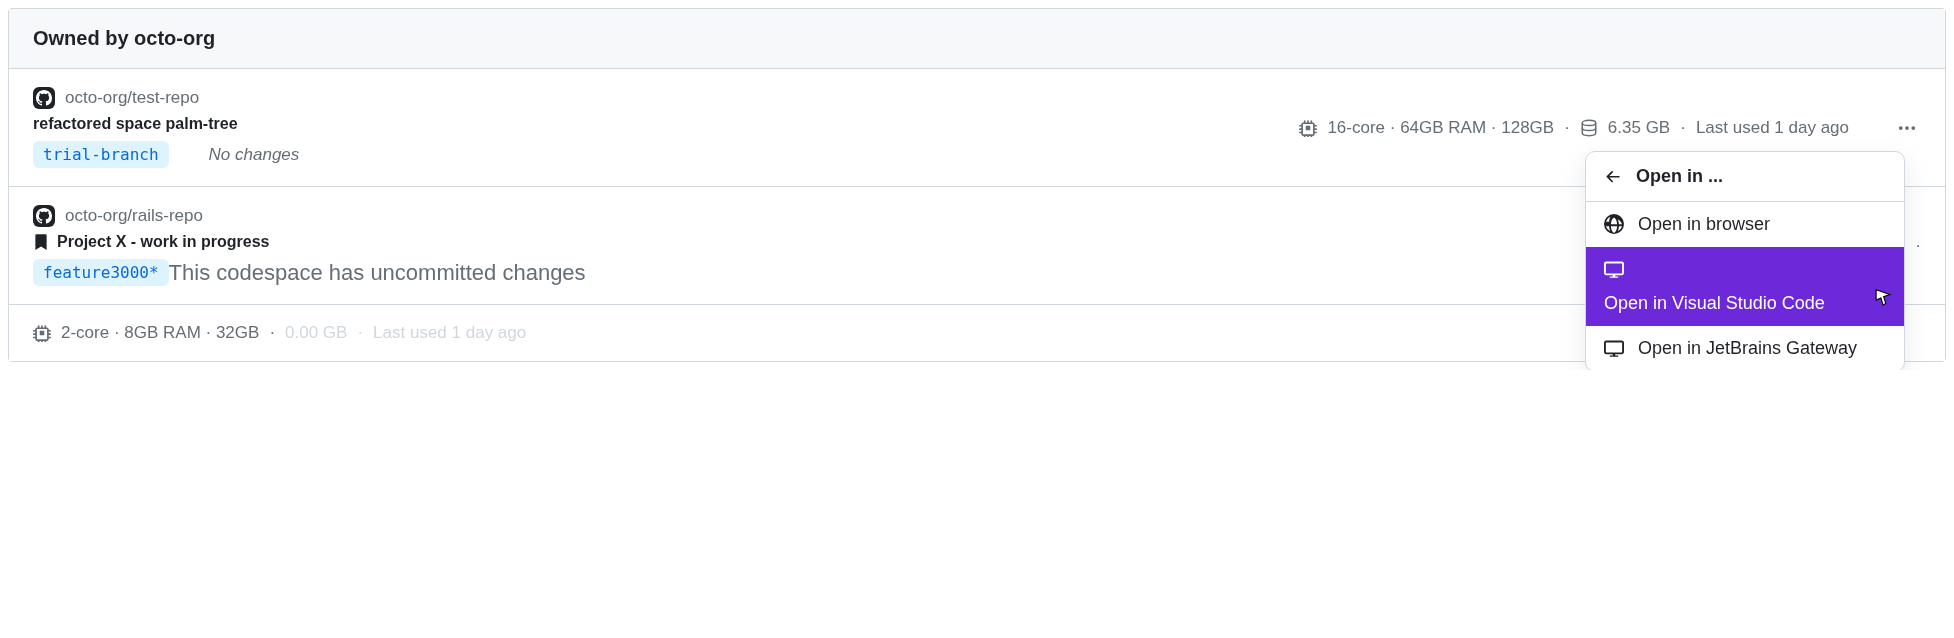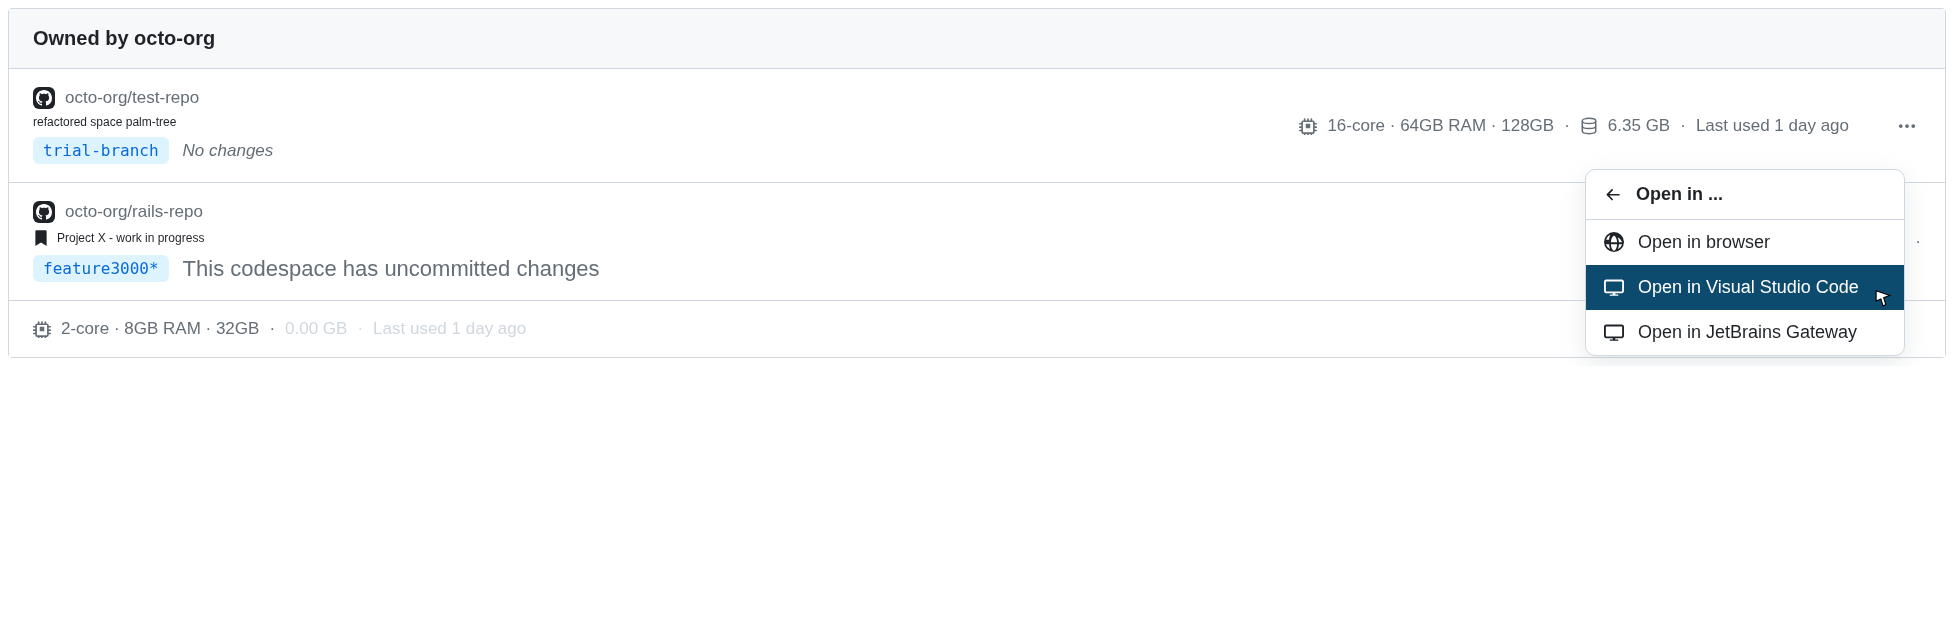--- a/index.html
+++ b/index.html
@@ -43,44 +43,44 @@
   .repo-line {
     display: flex;
     align-items: center;
     gap: 10px;
     color: #656d76;
     font-size: 17px;
     margin-bottom: 6px;
   }
   .title-line {
     display: flex;
-    align-items: center;
+    align-items: flex-end;
     gap: 8px;
-    font-weight: 400;
-    font-size: 12px;
+    font-weight: 700;
+    font-size: 16px;
     margin-bottom: 8px;
   }
   .branch-line {
     display: flex;
     align-items: center;
-    gap: 14px;
     text-align: right;
   }
   .branch-pill {
     background: #ddf4ff;
     color: #0969da;
     font-family: ui-monospace, SFMono-Regular, Menlo, monospace;
     font-size: 16px;
     padding: 4px 10px;
     border-radius: 6px;
   }
   .branch-note-italic {
     font-style: italic;
     color: #656d76;
     font-size: 17px;
+    margin-left: 40px;
   }
   .branch-note {
     color: #656d76;
     font-size: 22px;
   }
   .dot { color: #656d76; }
   .icon { flex-shrink: 0; display: inline-flex; }
   .gh-avatar {
     width: 22px; height: 22px;
     border-radius: 6px;
@@ -88,21 +88,21 @@
     display: flex; align-items: center; justify-content: center;
   }
   .kebab {
     color: #656d76;
     padding: 4px;
     cursor: pointer;
     display: flex;
   }
   .menu {
     position: absolute;
-    top: 100px;
+    top: 82px;
     right: 40px;
     width: 320px;
     background: #fff;
     border: 1px solid #d0d7de;
     border-radius: 10px;
     box-shadow: 0 8px 24px rgba(140,149,159,0.2);
     z-index: 10;
     overflow: hidden;
   }
   .menu-header {
@@ -116,22 +116,23 @@
   }
   .menu-item {
     display: flex;
     gap: 14px;
     padding: 12px 18px;
     font-size: 18px;
     cursor: pointer;
     position: relative;
   }
   .menu-item.selected {
-    background: #0c4a6e;
+    background: #6d28d9;
     color: #fff;
+    flex-direction: column;
   }
   .menu-item.selected svg { fill: #fff; }
   .cursor {
     position: absolute;
     right: 10px;
     top: 50%;
   }
   .obscured {
     color: #d0d7de;
   }

